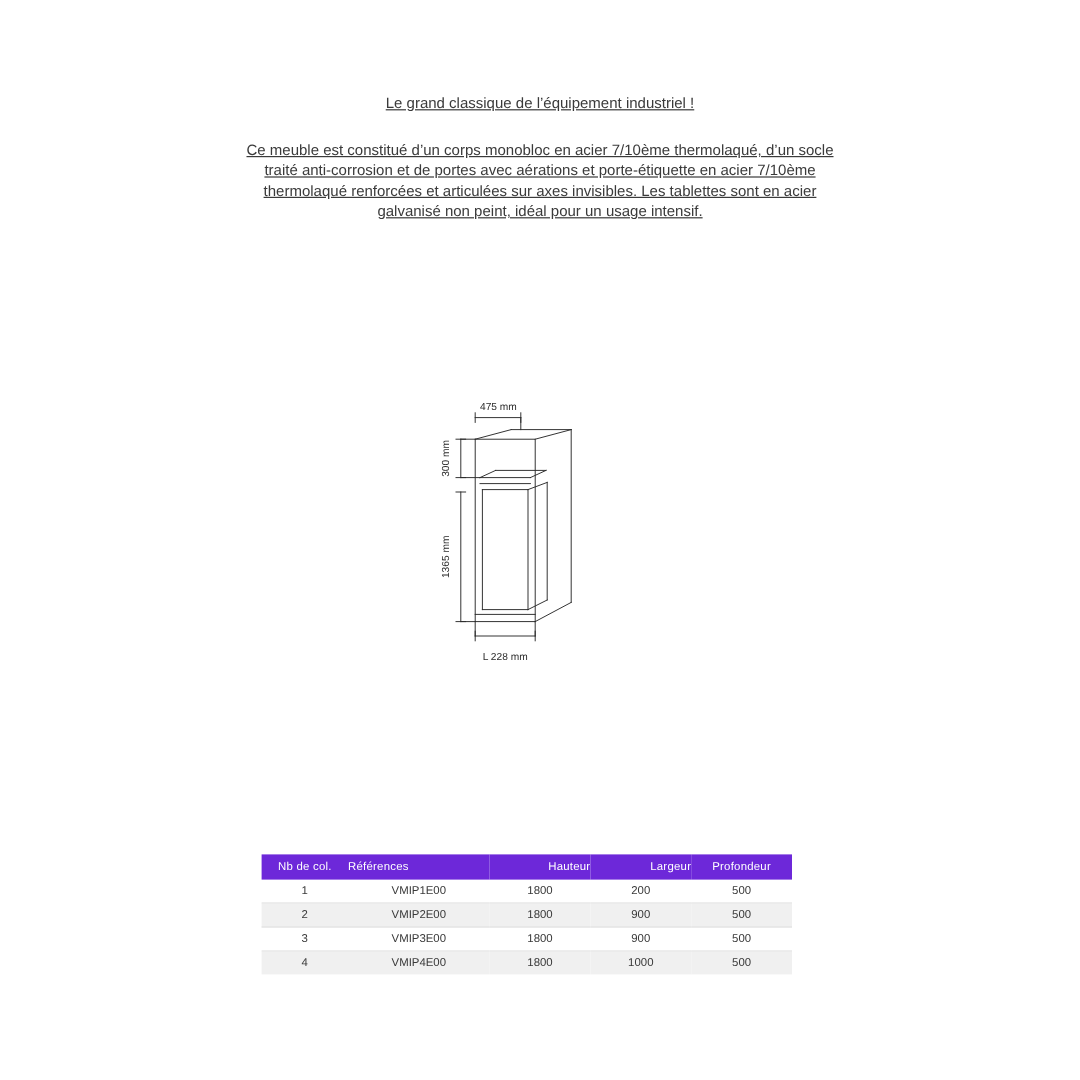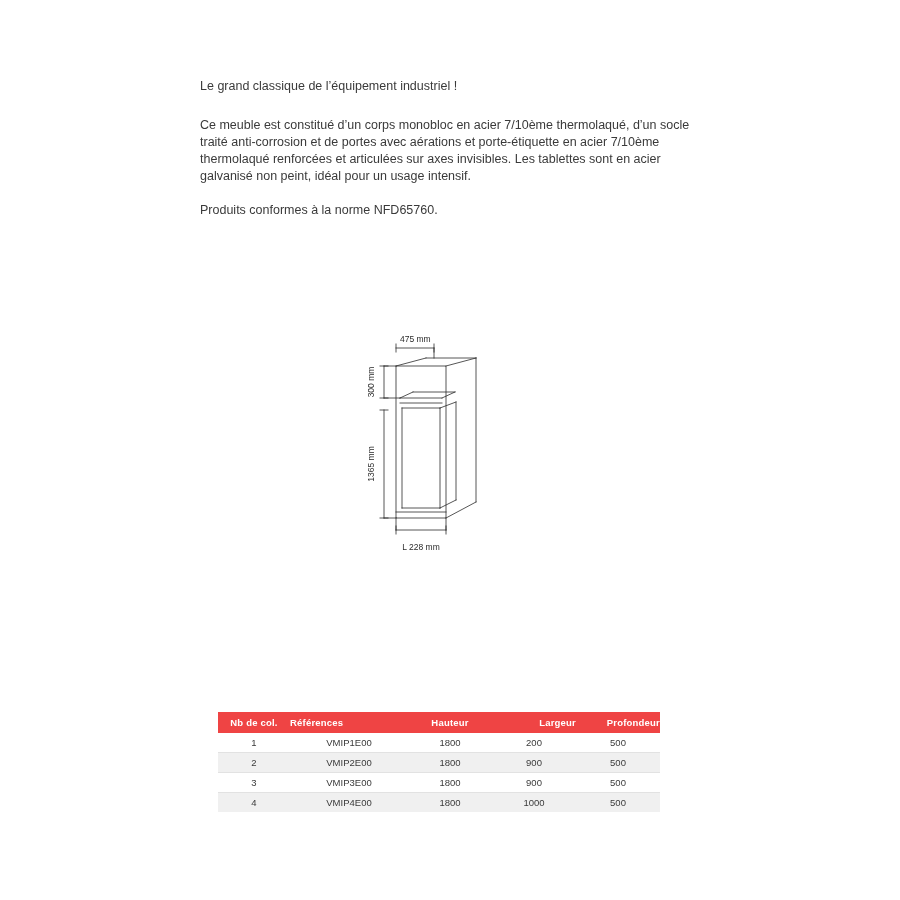--- a/index.html
+++ b/index.html
@@ -15,23 +15,25 @@
     position: relative;
     overflow: hidden;
   }
 
   
   .intro {
     position: absolute;
     left: 200px;
     top: 78px;
     width: 500px;
+    text-align: center;
     font-size: 12.5px;
     line-height: 17px;
     color: #3a3a3a;
+    text-decoration: underline;
   }
   .intro p {
     margin: 0 0 17px 0;
   }
   .intro p.tagline {
     margin-bottom: 22px;
   }
   .intro p.norm {
     margin-top: 5px;
   }
@@ -60,53 +62,52 @@
     top: 712px;
     width: 442px;
   }
   table.spec {
     border-collapse: collapse;
     width: 442px;
     font-size: 9.5px;
     color: #3a3a3a;
   }
   table.spec thead th {
-    background: #ef4444;
+    background: #6d28d9;
     color: #ffffff;
-    font-weight: bold;
+    font-weight: normal;
     font-size: 9.5px;
     padding: 5px 0 5px 0;
     text-align: center;
     letter-spacing: 0.2px;
   }
   table.spec thead th.col-nb { text-align: center; width: 72px; }
   table.spec thead th.col-ref { text-align: left; width: 118px; }
-  table.spec thead th.col-h { text-align: center; width: 84px; }
+  table.spec thead th.col-h { text-align: right; width: 84px; }
   table.spec thead th.col-l { text-align: right; width: 84px; }
-  table.spec thead th.col-p { text-align: right; width: 84px; }
+  table.spec thead th.col-p { text-align: center; width: 84px; }
 
   table.spec tbody td {
     padding: 4px 0 4px 0;
     text-align: center;
     border-bottom: 1px solid #e2e2e2;
   }
   table.spec tbody tr.alt td {
     background: #f0f0f0;
   }
   table.spec tbody tr:last-child td {
     border-bottom: none;
   }
 </style>
 </head>
 <body>
 
 <div class="intro">
   <p class="tagline">Le grand classique de l’équipement industriel !</p>
   <p class="description">Ce meuble est constitué d’un corps monobloc en acier 7/10ème thermolaqué, d’un socle traité anti-corrosion et de portes avec aérations et porte-étiquette en acier 7/10ème thermolaqué renforcées et articulées sur axes invisibles. Les tablettes sont en acier galvanisé non peint, idéal pour un usage intensif.</p>
-  <p class="norm">Produits conformes à la norme NFD65760.</p>
 </div>
 
 <div class="drawing-wrap">
   <svg width="200" height="270" viewBox="0 0 200 270" xmlns="http://www.w3.org/2000/svg">
 
     <g stroke="#2b2b2b" stroke-width="0.8" fill="none" stroke-linecap="square">
 
       <line x1="40" y1="18" x2="78" y2="18"></line>
       <line x1="40" y1="14" x2="40" y2="22"></line>
       <line x1="78" y1="14" x2="78" y2="22"></line>

